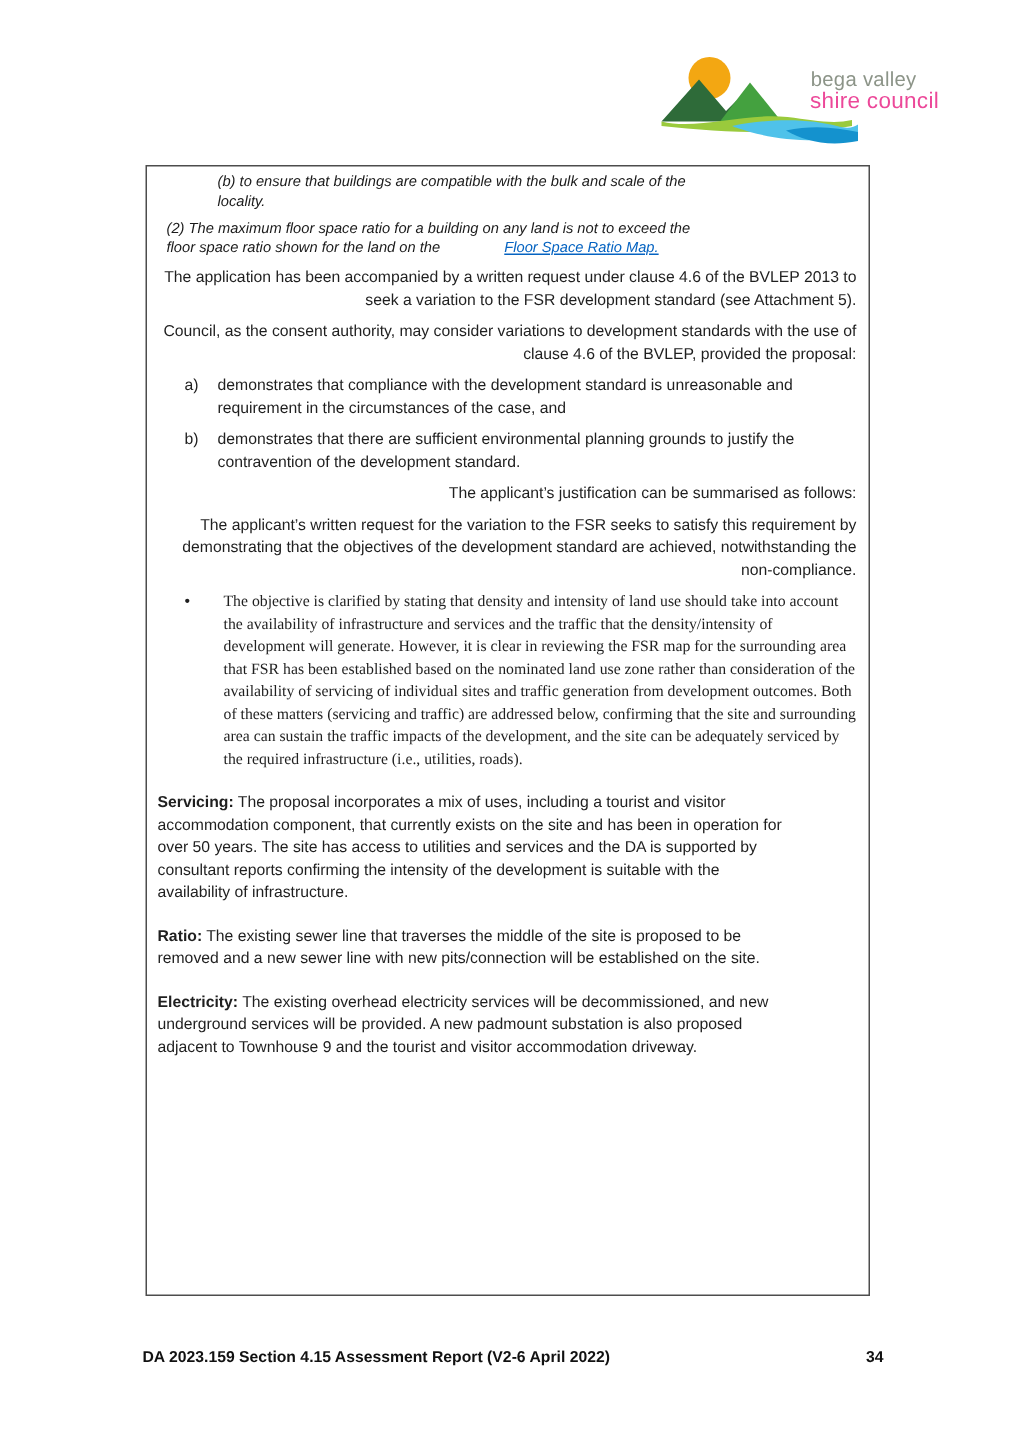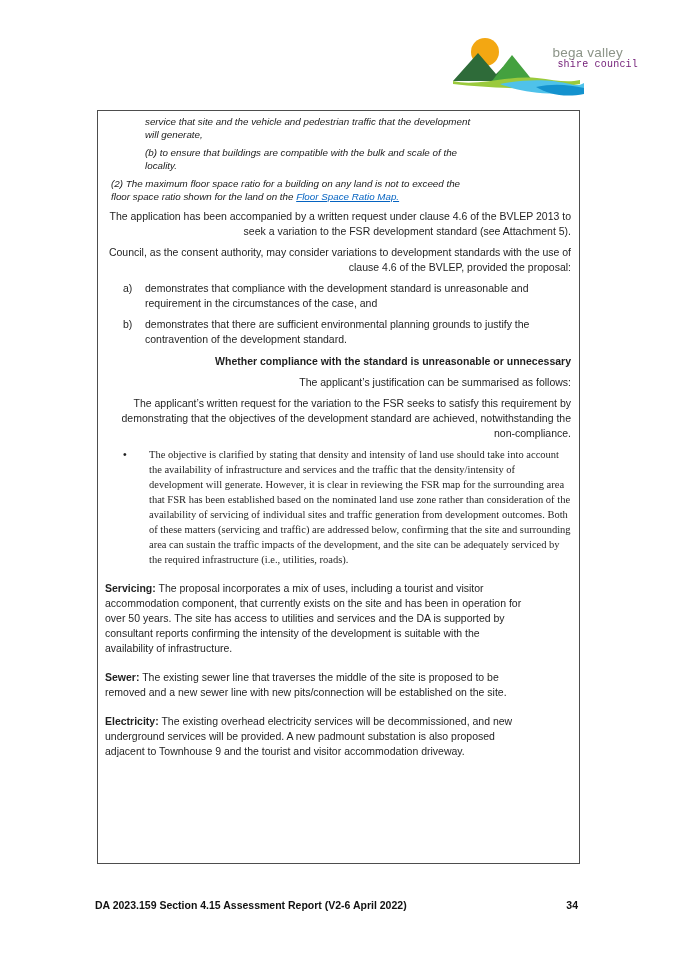--- a/index.html
+++ b/index.html
@@ -2,53 +2,53 @@
 <html><head>
 <meta charset="utf-8">
 <style>
   html,body { margin:0; padding:0; background:#ffffff; }
   .page {
     position:relative; width:675px; height:953px; background:#ffffff;
     font-family:"Liberation Sans", sans-serif; color:#1f1f1f; overflow:hidden;
   }
 
   
-  .logo { position:absolute; top:34px; left:452px; width:190px; height:66px; }
+  .logo { position:absolute; top:34px; left:440px; width:190px; height:66px; }
   .logo svg { position:absolute; left:0; top:0; }
   .logo-text { position:absolute; left:66px; top:12px; width:120px; text-align:right; line-height:1.05; }
   .logo-line1 { display:block; font-size:13.5px; color:#8c9488; letter-spacing:.2px; padding-right:15px; }
-  .logo-line2 { display:block; font-size:10px; color:#701a75; letter-spacing:.2px;font-family:Liberation Mono, monospace; }
+  .logo-line2 { display:block; font-size:15px; color:#ec4899; letter-spacing:.2px; }
 
   
   .content-box {
     position:absolute; left:97px; top:110px; width:483px; min-height:754px;
     box-sizing:border-box; border:1px solid #4d4d4d;
     padding:5px 8px 4px 7px; font-size:10.5px; line-height:15px;
   }
   .content-box p { margin:0; }
 
   .quote { font-style:italic; font-size:9.8px; line-height:12.5px; color:#1a1a1a; }
   .quote .q-ind { margin-left:40px; width:332px; margin-bottom:6px; }
   .quote .q-out { margin-left:6px; width:352px; margin-bottom:6px; }
-  .link { color:#0563c1; text-decoration:underline; cursor:pointer; }
+  .link { color:#0563c1; text-decoration:underline; cursor:pointer;margin-left:40px; }
 
   .para { margin-top:6px !important;text-align:right; }
   .hang { display:flex; margin-top:6px; margin-left:18px; }
   .hang .marker { flex:0 0 22px; }
   .hang .htext { flex:1; }
   .bullet-row { display:flex; margin-top:6px; margin-left:18px; }
   .bullet-row .marker { flex:0 0 26px; }
   .bullet-row .btext { flex:1;font-family:Liberation Serif, serif; }
   .heading { font-weight:bold; margin-top:7px !important; }
   .svc { margin-left:44px; margin-top:14px !important; width:422px; }
   .svc strong { font-weight:bold; }
 
   
   .footer {
-    position:absolute; left:95px; right:97px; top:899px;
+    position:absolute; left:95px; right:86px; top:899px;
     display:flex; justify-content:space-between;
     font-weight:bold; font-size:10.5px; color:#111;
   }
 </style>
 </head>
 <body>
 
 <div class="page">
 
   <header>
@@ -64,49 +64,47 @@
       <div class="logo-text">
         <span class="logo-line1">bega valley</span>
         <span class="logo-line2">shire council</span>
       </div>
     </div>
   </header>
 
   <main class="content-box">
 
     <div class="quote">
-      <p class="q-ind">service that site and the vehicle and pedestrian traffic that the development will generate,</p>
       <p class="q-ind">(b)  to ensure that buildings are compatible with the bulk and scale of the locality.</p>
       <p class="q-out"><span>(2)  The maximum floor space ratio for a building on any land is not to exceed the floor space ratio shown for the land on the </span><a class="link">Floor Space Ratio Map.</a></p>
     </div>
 
     <p class="para">The application has been accompanied by a written request under clause 4.6 of the BVLEP 2013 to seek a variation to the FSR development standard (see Attachment 5).</p>
     <p class="para">Council, as the consent authority, may consider variations to development standards with the use of clause 4.6 of the BVLEP, provided the proposal:</p>
 
     <div class="hang">
       <span class="marker">a)</span>
       <span class="htext">demonstrates that compliance with the development standard is unreasonable and requirement in the circumstances of the case, and</span>
     </div>
     <div class="hang">
       <span class="marker">b)</span>
       <span class="htext">demonstrates that there are sufficient environmental planning grounds to justify the contravention of the development standard.</span>
     </div>
 
-    <p class="para heading">Whether compliance with the standard is unreasonable or unnecessary</p>
 
     <p class="para">The applicant’s justification can be summarised as follows:</p>
     <p class="para">The applicant’s written request for the variation to the FSR seeks to satisfy this requirement by demonstrating that the objectives of the development standard are achieved, notwithstanding the non-compliance.</p>
 
     <div class="bullet-row">
       <span class="marker">•</span>
       <span class="btext">The objective is clarified by stating that density and intensity of land use should take into account the availability of infrastructure and services and the traffic that the density/intensity of development will generate. However, it is clear in reviewing the FSR map for the surrounding area that FSR has been established based on the nominated land use zone rather than consideration of the availability of servicing of individual sites and traffic generation from development outcomes. Both of these matters (servicing and traffic) are addressed below, confirming that the site and surrounding area can sustain the traffic impacts of the development, and the site can be adequately serviced by the required infrastructure (i.e., utilities, roads).</span>
     </div>
 
     <p class="svc"><strong>Servicing:</strong><span> The proposal incorporates a mix of uses, including a tourist and visitor accommodation component, that currently exists on the site and has been in operation for over 50 years. The site has access to utilities and services and the DA is supported by consultant reports confirming the intensity of the development is suitable with the availability of infrastructure.</span></p>
-    <p class="svc"><strong>Sewer:</strong><span> The existing sewer line that traverses the middle of the site is proposed to be removed and a new sewer line with new pits/connection will be established on the site.</span></p>
+    <p class="svc"><strong>Ratio:</strong><span> The existing sewer line that traverses the middle of the site is proposed to be removed and a new sewer line with new pits/connection will be established on the site.</span></p>
     <p class="svc"><strong>Electricity:</strong><span> The existing overhead electricity services will be decommissioned, and new underground services will be provided. A new padmount substation is also proposed adjacent to Townhouse 9 and the tourist and visitor accommodation driveway.</span></p>
 
   </main>
 
   <footer class="footer">
     <span>DA 2023.159 Section 4.15 Assessment Report (V2-6 April 2022)</span>
     <span>34</span>
   </footer>
 
 </div>

